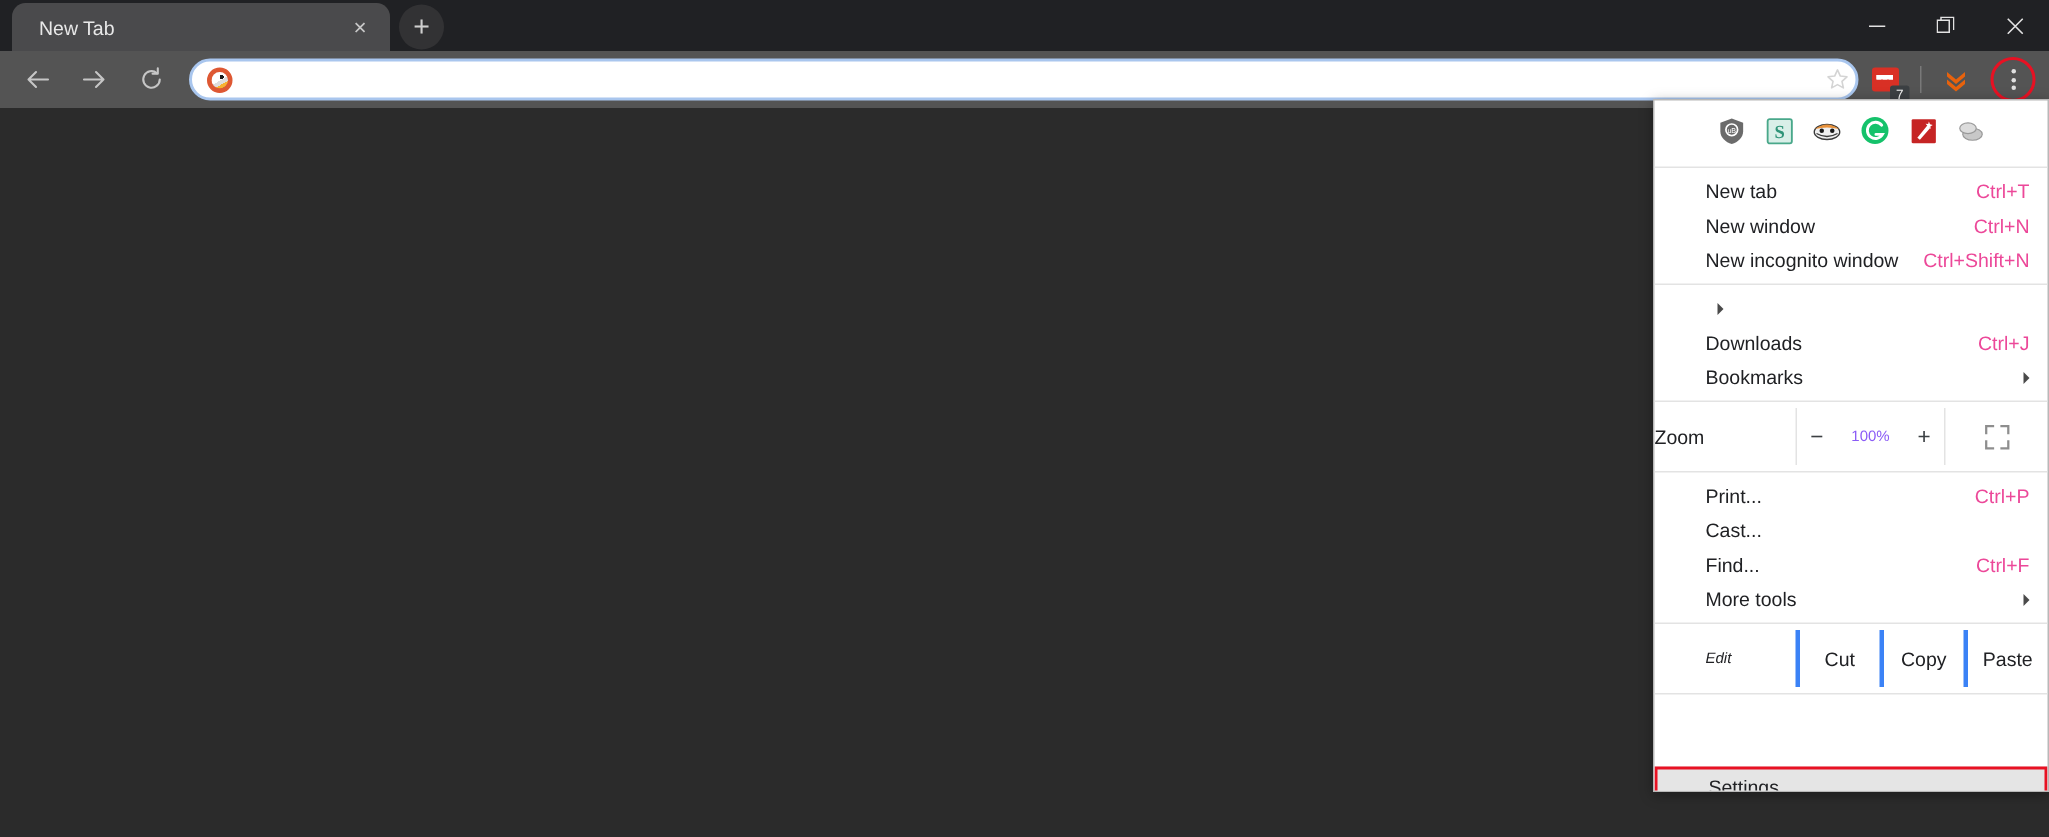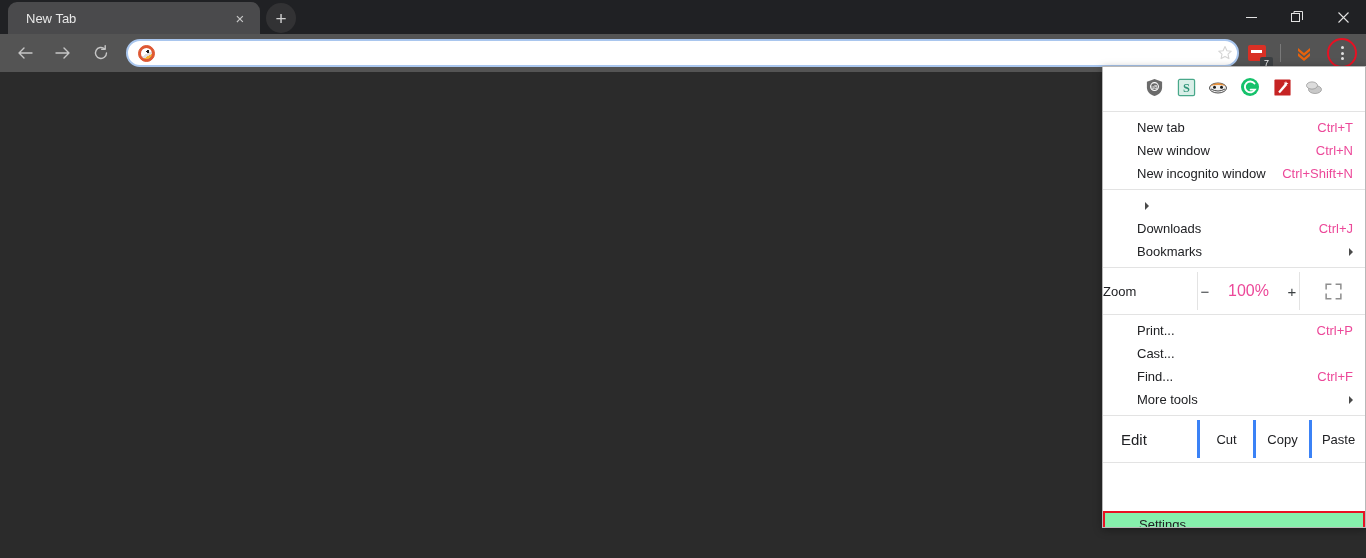--- a/index.html
+++ b/index.html
@@ -219,43 +219,43 @@
     font-size: 13px;
   }
   .zoom-controls {
     flex: 1;
     display: flex; align-items: center; justify-content: center;
     gap: 16px;
     border-left: 1px solid #e3e3e3;
     border-right: 1px solid #e3e3e3;
   }
   .zoom-minus, .zoom-plus { font-size: 15px; color: #3c4043; width: 14px; text-align: center; }
-  .zoom-value { font-size: 16px; color: #ec4899; }
+  .zoom-value { font-size: 10px; color: #8b5cf6; }
   .zoom-full {
     flex: 0 0 68px;
     display: flex; align-items: center; justify-content: center;
   }
 
   
   .edit-row { height: 38px; display: flex; align-items: stretch; }
   .edit-label {
     flex: 0 0 94px;
     display: flex; align-items: center;
-    padding-left: 18px; font-size: 15px;
+    padding-left: 34px; font-size: 10px; font-style: italic;
   }
   .edit-cell {
     flex: 1;
     display: flex; align-items: center; justify-content: center;
     border-left: 3px solid #3b82f6;
     font-size: 13px;
   }
 
   
   .mi.highlight {
-    background: #86efac;
+    background: #e5e5e5;
     border: 2px solid #e81123;
     height: 27px;
     margin-top: 48px;
   }
 </style>
 </head>
 <body>
 
 <div class="tabstrip">
   <div class="tab">

